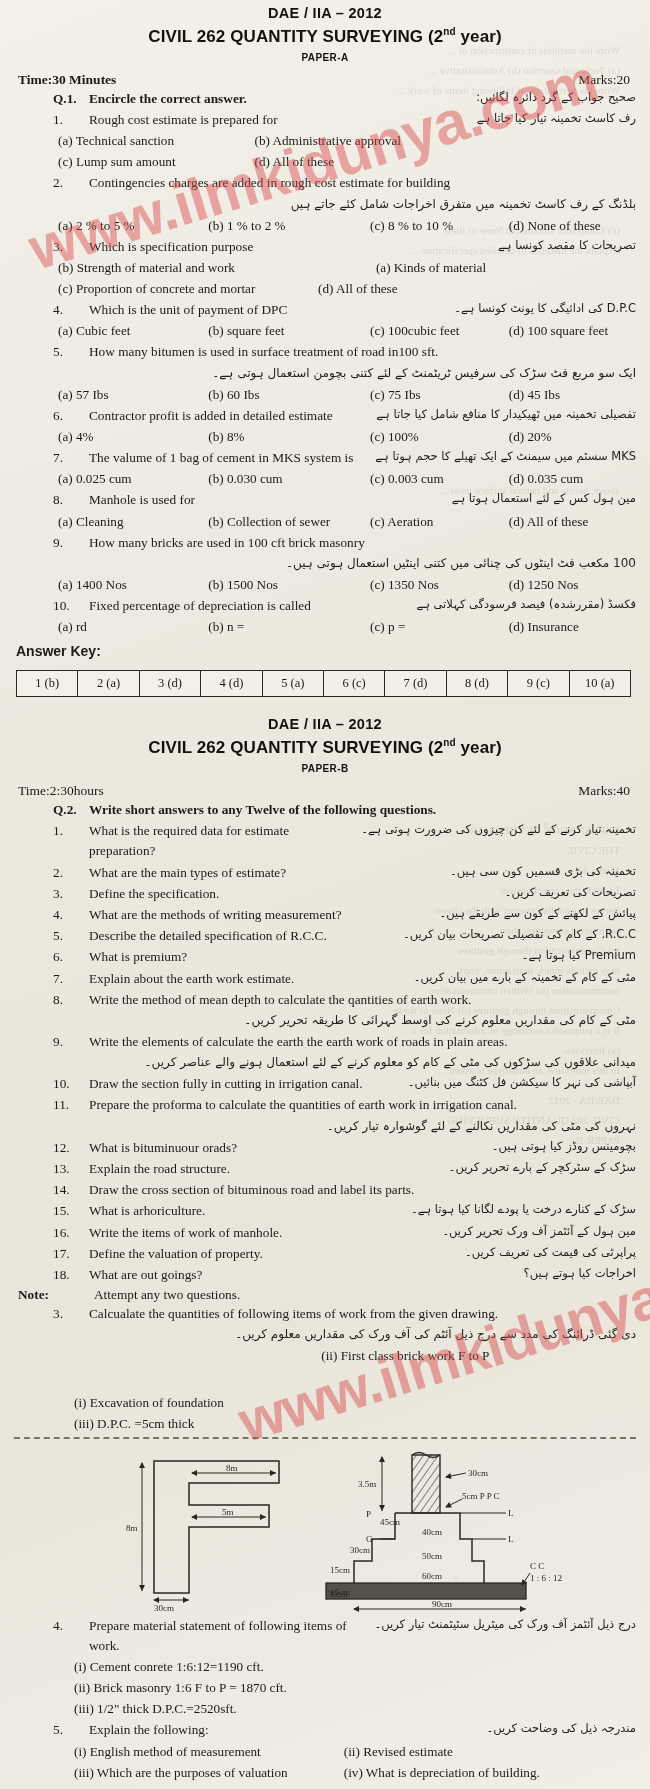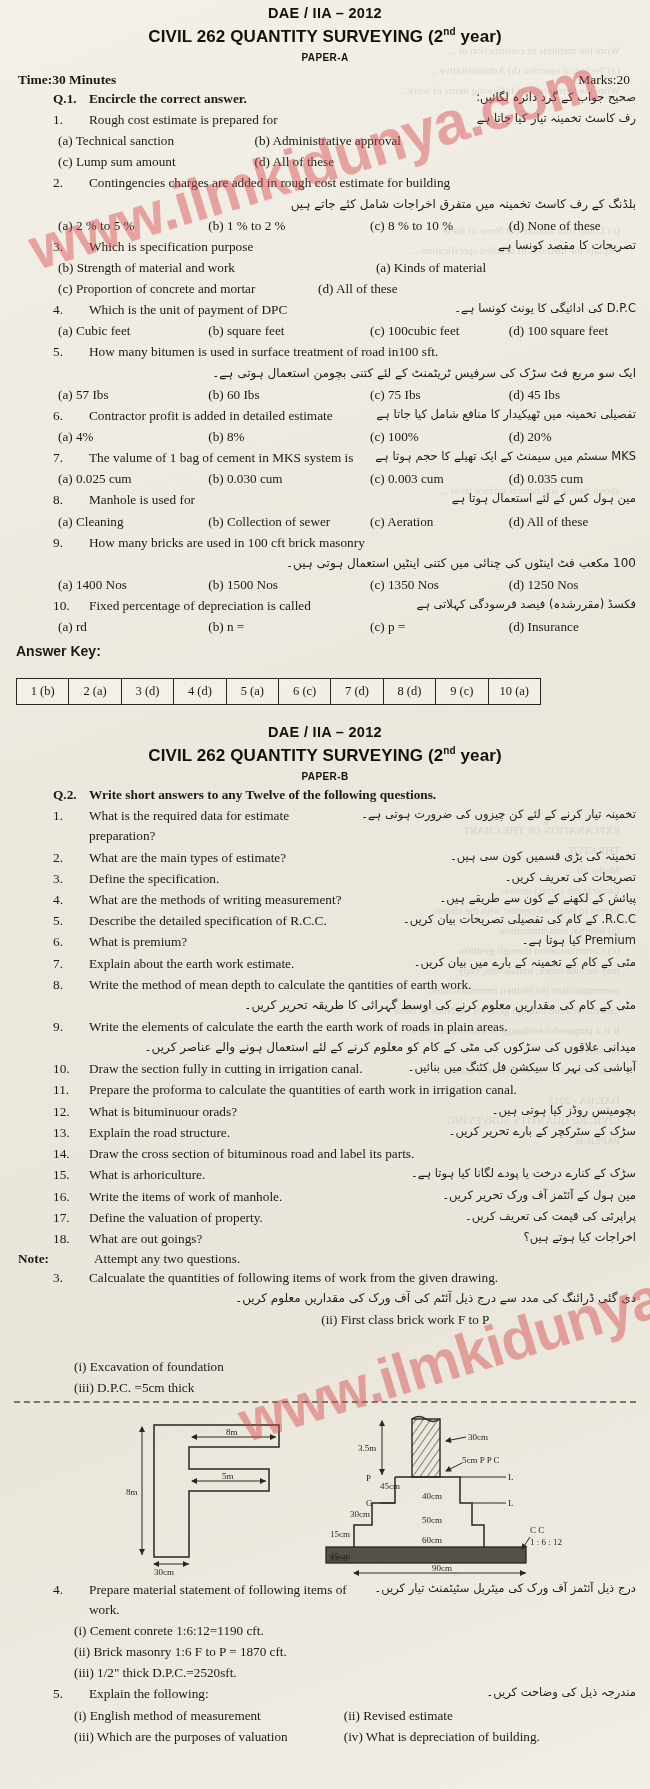--- a/index.html
+++ b/index.html
@@ -134,22 +134,22 @@
   
   .akey-label{
     position:relative;z-index:4;
     font-family:"Liberation Sans", sans-serif;
     font-weight:bold;font-size:14px;
     padding:6px 0 3px 2px;
   }
   table.akey{
     position:relative;z-index:4;
     border-collapse:collapse;
-    width:525px;
-    margin:16px 0 6px 2px;
+    width:615px;
+    margin:8px 0 6px 2px;
     background:rgba(255,255,255,.32);
   }
   table.akey td{
     border:1.3px solid #2b2620;
     text-align:center;
     font-size:12.5px;
     font-family:"Liberation Serif", serif;
     padding:5px 0;
     width:10%;
   }
@@ -405,20 +405,24 @@
       <td>10 (a)</td>
     </tr>
   </tbody>
     </table>
 
   <div class="spacer8"></div>
   <div class="hdr l1">DAE / IIA – 2012</div>
   <div class="hdr l2"><span>CIVIL 262 QUANTITY SURVEYING (2</span><span class="sup">nd</span><span> year)</span></div>
   <div class="hdr l3">PAPER-B</div>
 
+  <div class="meta">
+    <div class="time" style="font-weight:normal">Time:2:30hours</div>
+    <div class="marks">Marks:40</div>
+  </div>
 
   <div class="qrow">
     <div class="qnum bold">Q.2.</div>
     <div class="qbody">
       <span class="qtext bold">Write short answers to any Twelve of the following questions.</span>
     </div>
   </div>
 
   <div class="qrow">
     <div class="qnum">1.</div>
@@ -455,21 +459,21 @@
   <div class="qrow">
     <div class="qnum">9.</div>
     <div class="qbody"><span class="qtext">Write the elements of calculate the earth the earth work of roads in plain areas.</span><div class="urdu">میدانی علاقوں کی سڑکوں کی مٹی کے کام کو معلوم کرنے کے لئے استعمال ہونے والے عناصر کریں۔</div></div>
   </div>
   <div class="qrow">
     <div class="qnum">10.</div>
     <div class="qbody"><span class="urdu-inline">آبپاشی کی نہر کا سیکشن فل کٹنگ میں بنائیں۔</span><span class="qtext">Draw the section fully in cutting in irrigation canal.</span><div class="clr"></div></div>
   </div>
   <div class="qrow">
     <div class="qnum">11.</div>
-    <div class="qbody"><span class="qtext">Prepare the proforma to calculate the quantities of earth work in irrigation canal.</span></div>
+    <div class="qbody"><span class="qtext">Prepare the proforma to calculate the quantities of earth work in irrigation canal.</span><div class="urdu">نہروں کی مٹی کی مقداریں نکالنے کے لئے گوشوارہ تیار کریں۔</div></div>
   </div>
   <div class="qrow">
     <div class="qnum">12.</div>
     <div class="qbody"><span class="urdu-inline">بچومینس روڈز کیا ہوتی ہیں۔</span><span class="qtext">What is bituminuour orads?</span><div class="clr"></div></div>
   </div>
   <div class="qrow">
     <div class="qnum">13.</div>
     <div class="qbody"><span class="urdu-inline">سڑک کے سٹرکچر کے بارے تحریر کریں۔</span><span class="qtext">Explain the road structure.</span><div class="clr"></div></div>
   </div>
   <div class="qrow">

